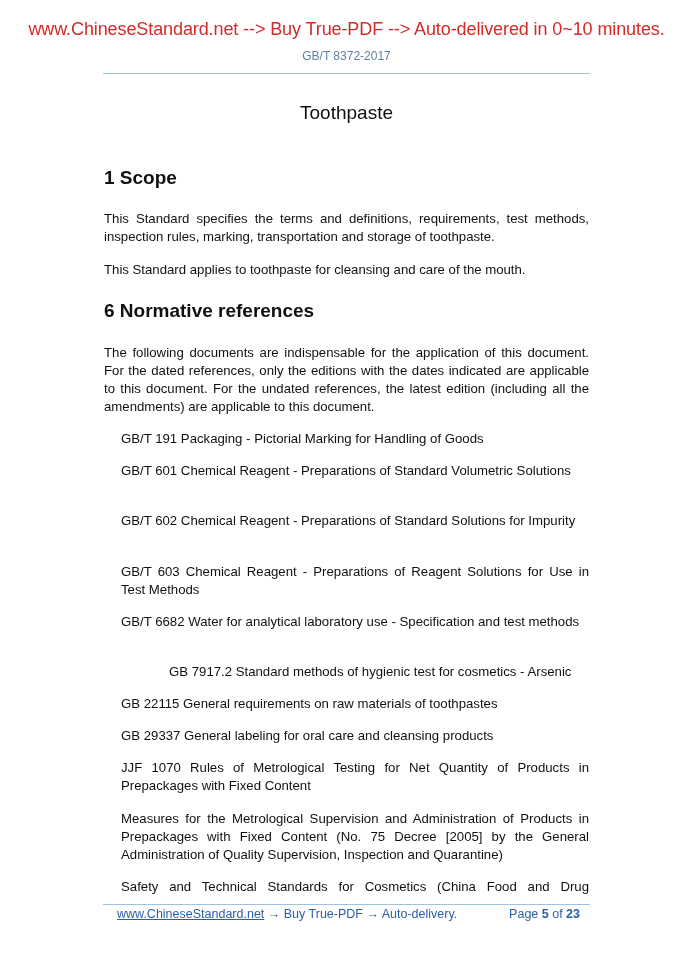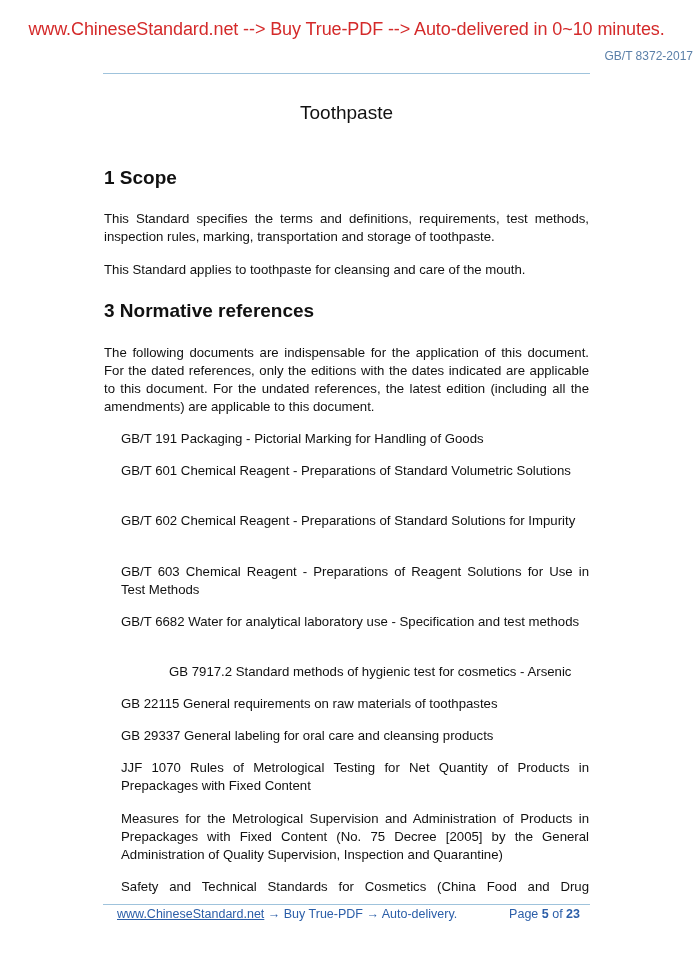--- a/index.html
+++ b/index.html
@@ -1,20 +1,20 @@
 <!DOCTYPE html>
 <html><head>
   <meta charset="utf-8">
   <style>
     html, body { margin: 0; padding: 0; background: #ffffff; }
     body { width: 693px; height: 980px; position: relative; overflow: hidden;
            font-family: "Liberation Sans", sans-serif; color: #111; }
     .promo { position: absolute; top: 19px; left: 0; width: 693px; text-align: center;
              color: #d42a2a; font-size: 18px; letter-spacing: -0.1px; }
-    .std-code { position: absolute; top: 49px; left: 0; width: 693px; text-align: right;
+    .std-code { position: absolute; top: 49px; left: 0; width: 693px; text-align: center;
                 color: #5a7fa8; font-size: 12px; }
     .hr-top { position: absolute; top: 73px; left: 103px; width: 487px; height: 1px; background: #9fc3dc; }
     .title { position: absolute; top: 102px; left: 0; width: 693px; text-align: center;
              font-weight: normal; font-size: 19px; }
     .content { position: absolute; left: 104px; width: 485px; font-size: 13.2px; line-height: 18px; }
     .h1 { position: absolute; left: 104px; font-weight: bold; font-size: 19px; }
     p.para { margin: 0; text-align: justify; }
     .ref { position: absolute; left: 121px; width: 468px; font-size: 13.2px; line-height: 18px;
            text-align: justify; margin: 0; }
     .hr-bottom { position: absolute; top: 904px; left: 103px; width: 487px; height: 1px; background: #9fc3dc; }
@@ -33,21 +33,21 @@
 <div class="title">Toothpaste</div>
 
 <div class="h1" style="top:167px;">1 Scope</div>
 <div class="content" style="top:210px;">
   <p class="para">This Standard specifies the terms and definitions, requirements, test methods, inspection rules, marking, transportation and storage of toothpaste.</p>
 </div>
 <div class="content" style="top:261px;">
   <p class="para">This Standard applies to toothpaste for cleansing and care of the mouth.</p>
 </div>
 
-<div class="h1" style="top:300px;">3 Normative references</div>
+<div class="h1" style="top:300px;">6 Normative references</div>
 <div class="content" style="top:344px;">
   <p class="para">The following documents are indispensable for the application of this document. For the dated references, only the editions with the dates indicated are applicable to this document. For the undated references, the latest edition (including all the amendments) are applicable to this document.</p>
 </div>
 
 <p class="ref" style="top:430px;">GB/T 191 Packaging - Pictorial Marking for Handling of Goods</p>
 <p class="ref" style="top:462px;">GB/T 601 Chemical Reagent - Preparations of Standard Volumetric Solutions</p>
 <p class="ref" style="top:512px;">GB/T 602 Chemical Reagent - Preparations of Standard Solutions for Impurity</p>
 <p class="ref" style="top:563px;">GB/T 603 Chemical Reagent - Preparations of Reagent Solutions for Use in Test Methods</p>
 <p class="ref" style="top:613px;">GB/T 6682 Water for analytical laboratory use - Specification and test methods</p>
 <p class="ref" style="top:663px;margin-left:48px;">GB 7917.2 Standard methods of hygienic test for cosmetics - Arsenic</p>

